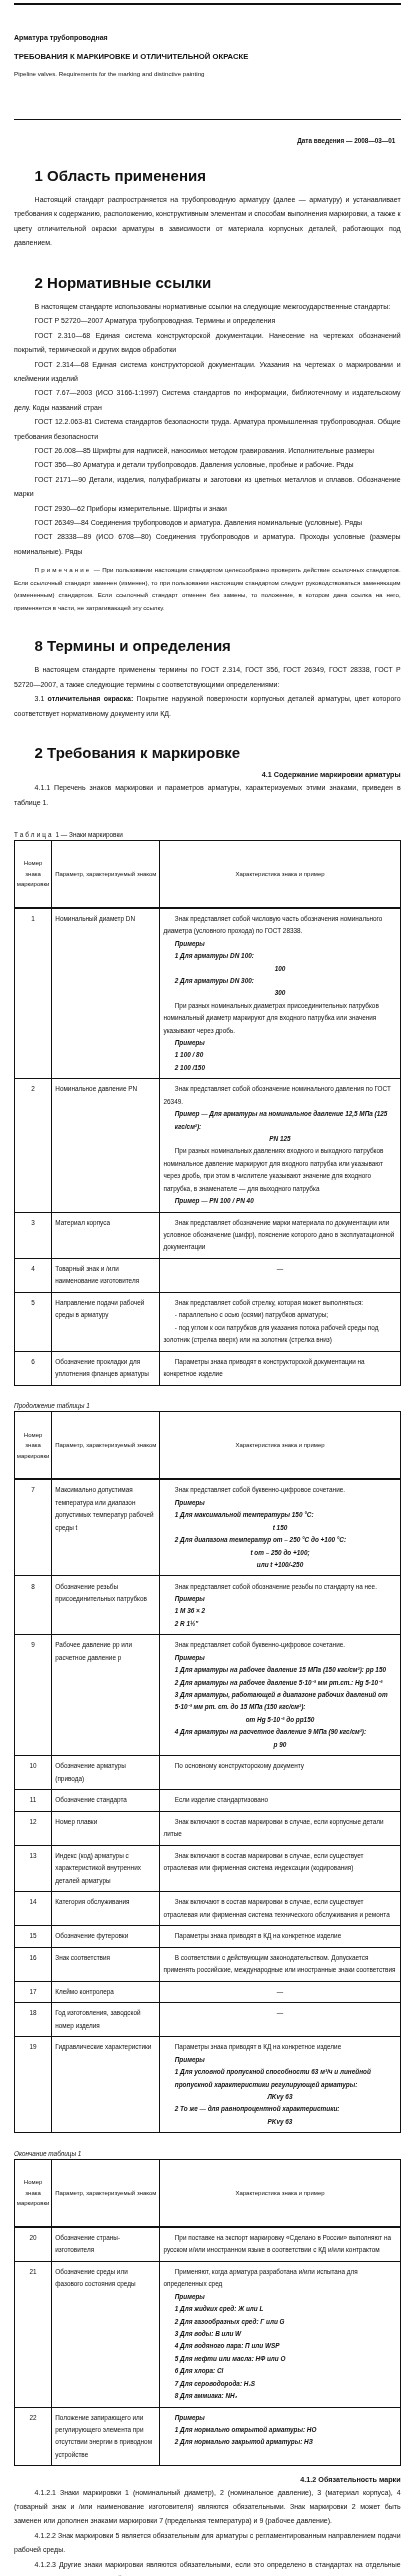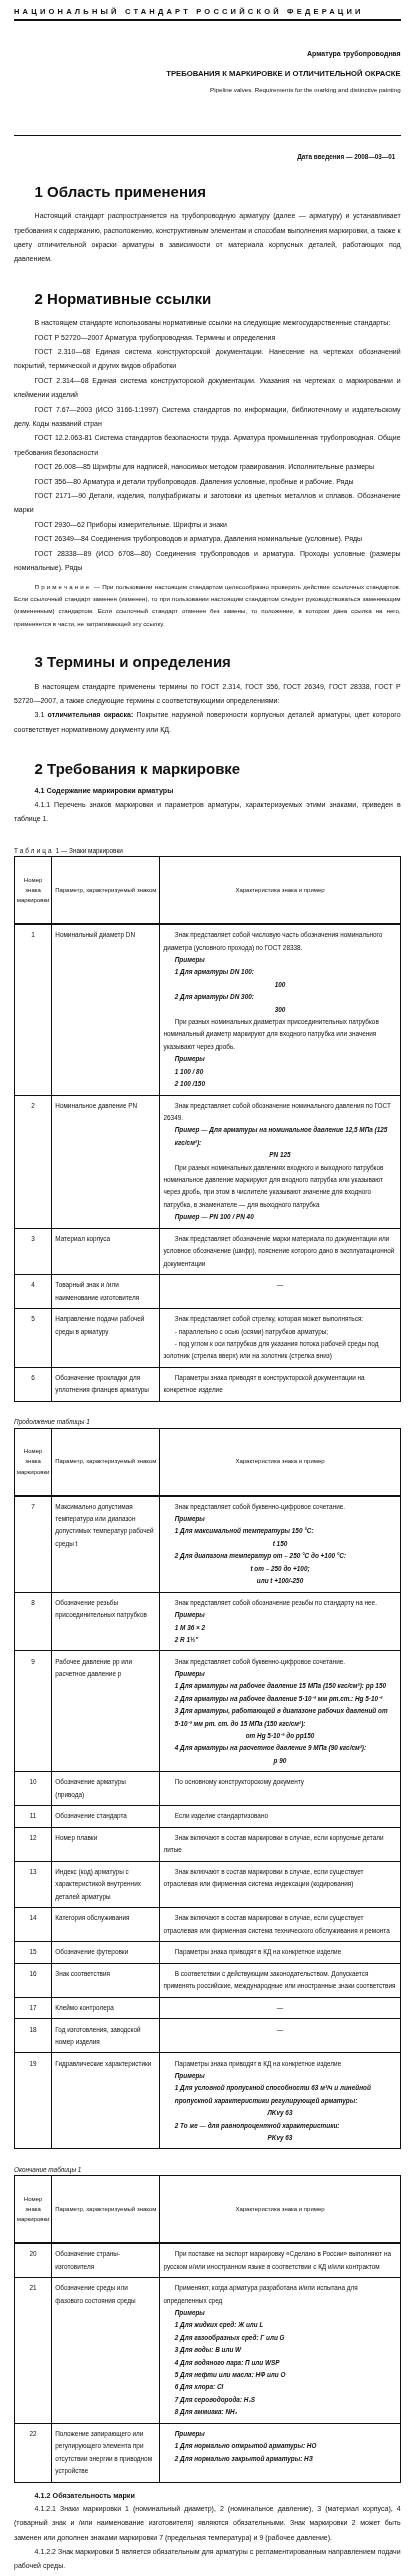--- a/index.html
+++ b/index.html
@@ -1,27 +1,27 @@
 <!DOCTYPE html>
 <html style="font-size:8.2px"><head>
 <meta charset="utf-8">
 <style>
   html, body { margin:0; padding:0; background:#fff; }
   body { width:414px; font-family:"Liberation Sans", sans-serif; color:#111; font-size:6.4px; }
   .page { padding:0 13.4px 0 14px; position:relative; }
   .natl { font-weight:bold; letter-spacing:3.2px; font-size:7.5px; padding-top:7.2px; white-space:nowrap; }
   .rule { border-top:2.1px solid #111; margin-top:3.1px; }
   .rule2 { border-top:1.5px solid #111; }
-  .center { text-align:right; }
+  .center { text-align:left; }
   .std-sub { font-weight:bold; font-size:7px; margin-top:29px; }
   .std-title { font-weight:bold; font-size:7.7px; margin-top:11.3px; }
   .std-en { font-size:6.2px; margin-top:8.8px; margin-bottom:42px; }
   .date { text-align:right; font-weight:bold; font-size:6.4px; margin:16.5px 5.2px 0 0; }
   h2 { font-size:15px; margin:23px 0 9.3px 20.6px; font-weight:bold; }
-  h3 { font-size:7.2px; margin:4.1px 0 2.1px 20.6px; font-weight:bold; }
+  h3 { font-size:7.2px; margin:4.1px 0 2.1px 20.6px; font-weight:bold;text-align:right; }
   p { margin:0; text-align:justify; line-height:14.4px; font-size:7px; }
   p.ind { text-indent:20.6px; }
   .note { font-size:6.2px; line-height:12.4px; text-indent:20.6px; text-align:justify; margin-top:5.2px; }
   .sp { letter-spacing:2.1px; }
   .tcap { font-size:6.4px; margin-top:20.6px; margin-bottom:2.1px; }
   .tcont { font-size:6.4px; font-style:italic; margin-top:16.5px; margin-bottom:2.1px; }
   table { border-collapse:collapse; width:100%; }
   td, th { border:1px solid #111; vertical-align:top; font-size:6.4px; line-height:12.4px; }
   th { font-weight:normal; text-align:center; vertical-align:middle; font-size:6px; line-height:10.3px; }
   thead tr:last-child th { border-bottom:2.1px solid #111; }
@@ -29,21 +29,20 @@
   .t1 td.num { text-align:center; width:30px; }
   .t1 td.par { width:101px; }
   .t1 .desc { text-indent:11.3px; }
   .ex { font-style:italic; font-weight:bold; padding-left:11.3px; }
   .exc { font-style:italic; font-weight:bold; text-align:center; }
 </style>
 </head>
 <body>
 
 <div class="page">
-  <div class="natl">НАЦИОНАЛЬНЫЙ СТАНДАРТ РОССИЙСКОЙ ФЕДЕРАЦИИ</div>
   <div class="rule"></div>
   <div class="center std-sub">Арматура трубопроводная</div>
   <div class="center std-title">ТРЕБОВАНИЯ К МАРКИРОВКЕ И ОТЛИЧИТЕЛЬНОЙ ОКРАСКЕ</div>
   <div class="center std-en">Pipeline valves. Requirements for the marking and distinctive painting</div>
   <div class="rule2"></div>
   <div class="date">Дата введения — 2008—03—01</div>
 
   <h2>1  Область применения</h2>
   <p class="ind">Настоящий стандарт распространяется на трубопроводную арматуру (далее — арматуру) и устанавливает требования к содержанию, расположению, конструктивным элементам и способам выполнения маркировки, а также к цвету отличительной окраски арматуры в зависимости от материала корпусных деталей, работающих под давлением.</p>
 
@@ -57,21 +56,21 @@
       <p class="ind">ГОСТ  12.2.063-81 Система стандартов безопасности труда. Арматура промышленная трубопроводная. Общие требования безопасности</p>
       <p class="ind">ГОСТ  26.008—85 Шрифты для надписей, наносимых методом гравирования. Исполнительные размеры</p>
       <p class="ind">ГОСТ  356—80 Арматура и детали трубопроводов. Давления условные, пробные и рабочие. Ряды</p>
       <p class="ind">ГОСТ  2171—90 Детали, изделия, полуфабрикаты и заготовки из цветных металлов и сплавов. Обозначение марки</p>
       <p class="ind">ГОСТ  2930—62 Приборы измерительные. Шрифты и знаки</p>
       <p class="ind">ГОСТ  26349—84 Соединения трубопроводов и арматура. Давления номинальные (условные). Ряды</p>
       <p class="ind">ГОСТ  28338—89 (ИСО 6708—80) Соединения трубопроводов и арматура. Проходы условные (размеры номинальные). Ряды</p>
     </div>
   <div class="note"><span class="sp">Примечание</span><span> — При пользовании настоящим стандартом целесообразно проверить действие ссылочных стандартов. Если ссылочный стандарт заменен (изменен), то при пользовании настоящим стандартом следует руководствоваться заменяющим (измененным) стандартом. Если ссылочный стандарт отменен без замены, то положение, в котором дана ссылка на него, применяется в части, не затрагивающей эту ссылку.</span></div>
 
-  <h2>3  Термины и определения</h2>
+  <h2>8  Термины и определения</h2>
   <p class="ind">В настоящем стандарте применены термины по ГОСТ 2.314, ГОСТ 356, ГОСТ 26349, ГОСТ 28338, ГОСТ Р 52720—2007, а также следующие термины с соответствующими определениями:</p>
   <p class="ind"><span>3.1 </span><b>отличительная окраска:</b><span> Покрытие наружной поверхности корпусных деталей арматуры, цвет которого соответствует нормативному документу или КД.</span></p>
 
   <h2>2  Требования к маркировке</h2>
   <h3>4.1  Содержание маркировки арматуры</h3>
   <p class="ind">4.1.1  Перечень знаков маркировки и параметров арматуры, характеризуемых этими знаками, приведен в таблице 1.</p>
 
   <div class="tcap"><span class="sp">Таблица</span><span> 1 — Знаки маркировки</span></div>
   <div id="t1a">
       <table class="t1">

